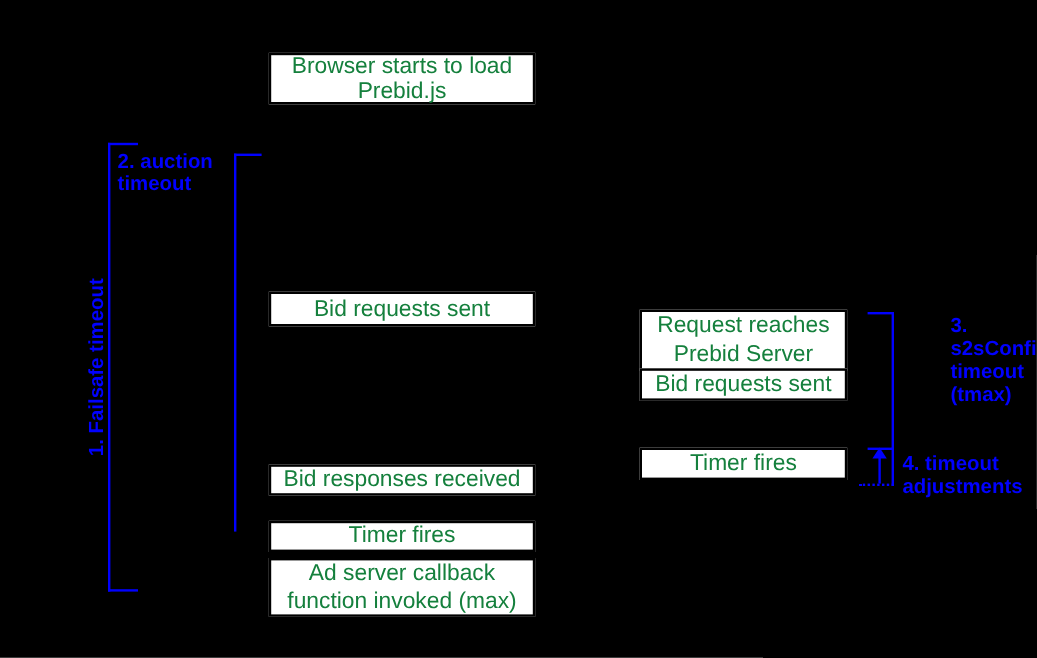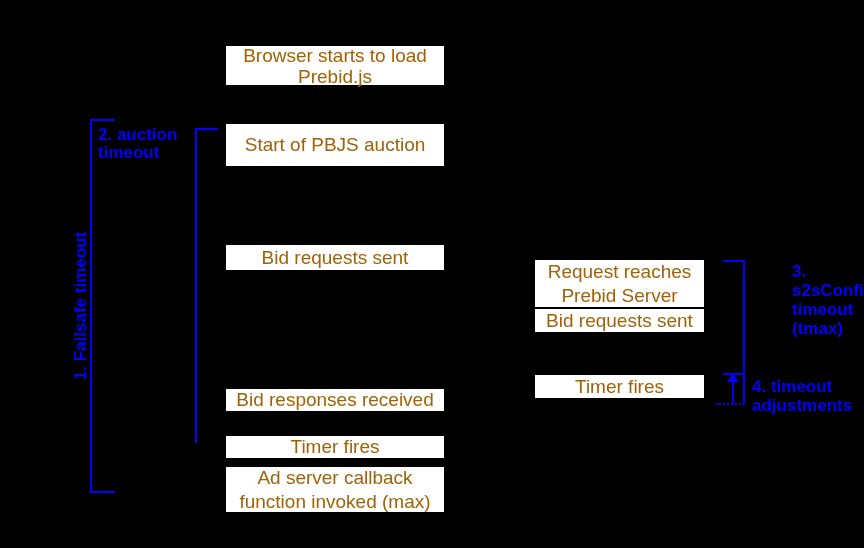--- a/index.html
+++ b/index.html
@@ -9,21 +9,21 @@
     height: 548px;
     background: #000000;
     overflow: hidden;
     font-family: "Liberation Sans", sans-serif;
   }
   .box {
     position: absolute;
     box-sizing: border-box;
     background: #ffffff;
     border: 2px solid #000000;
-    color: #a16207;
+    color: #15803d;
     font-size: 19px;
     line-height: 24px;
     display: flex;
     align-items: center;
     justify-content: center;
     text-align: center;
     white-space: pre-line;
   }
   .left-col  { left: 224px; width: 222px; }
   .right-col { left: 533px; width: 173px; }
@@ -120,21 +120,20 @@
   <div id="label-failsafe" class="blue-label">1. Failsafe timeout</div>
   <div id="label-auction" class="blue-label">2. auction
 timeout</div>
   <div id="label-s2s" class="blue-label">3. s2sConfig
 timeout (tmax)</div>
   <div id="label-adjust" class="blue-label">4. timeout
 adjustments</div>
 
   <div id="box-browser-load" class="box left-col">Browser starts to load
 Prebid.js</div>
-  <div id="box-start-auction" class="box left-col">Start of PBJS auction</div>
   <div id="box-bid-requests-sent" class="box left-col">Bid requests sent</div>
   <div id="box-bid-responses-received" class="box left-col">Bid responses received</div>
   <div id="box-timer-fires" class="box left-col">Timer fires</div>
   <div id="box-ad-server-callback" class="box left-col">Ad server callback
 function invoked (max)</div>
 
   <div id="box-request-reaches" class="box right-col">Request reaches
 Prebid Server</div>
   <div id="box-server-bid-requests" class="box right-col">Bid requests sent</div>
   <div id="box-server-timer-fires" class="box right-col">Timer fires</div>

